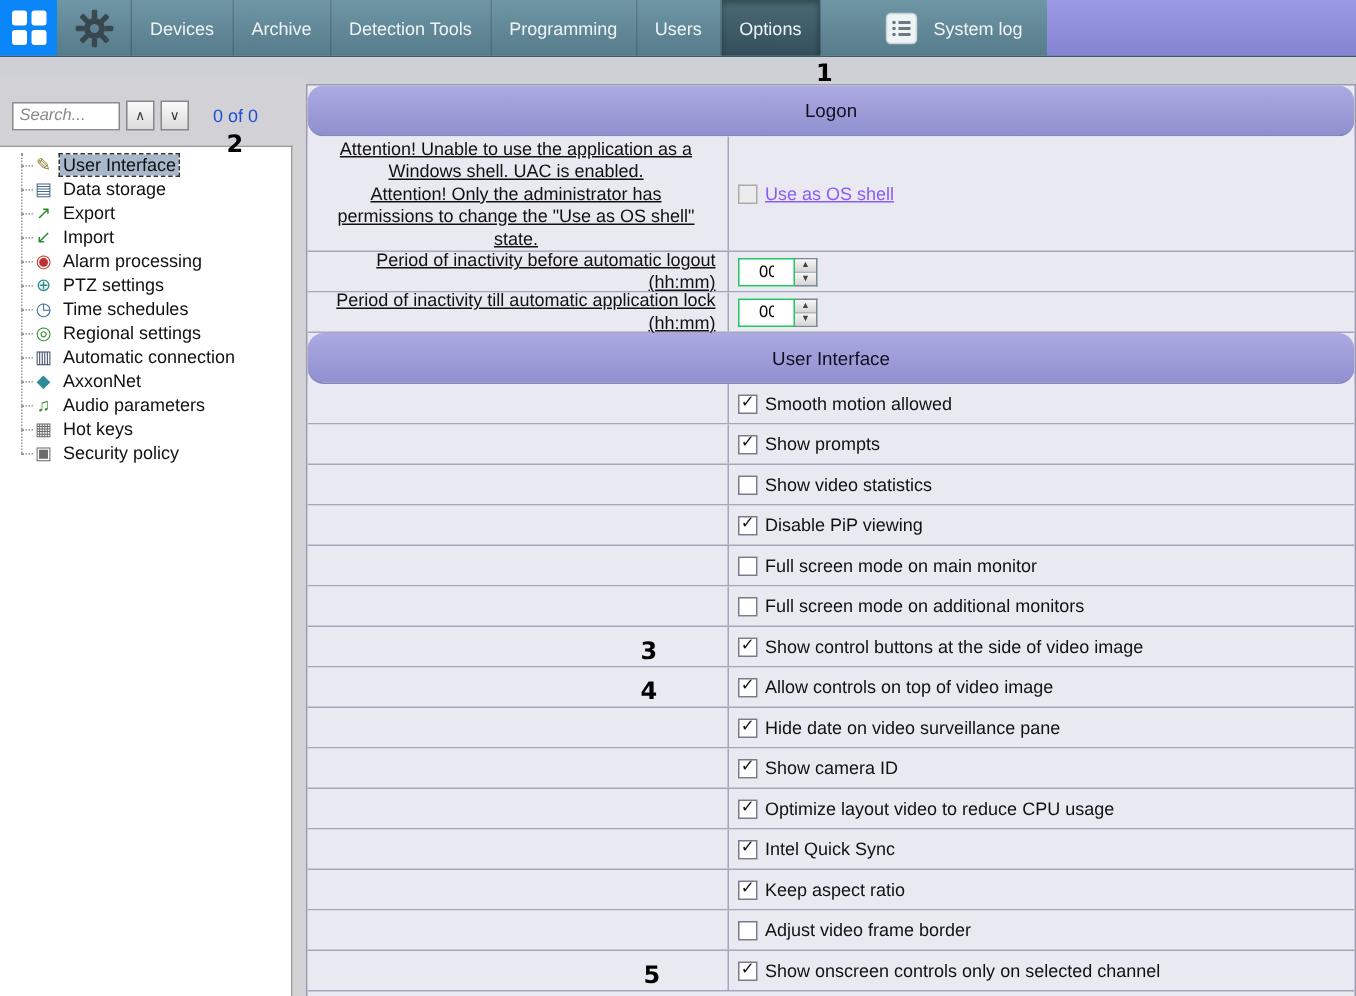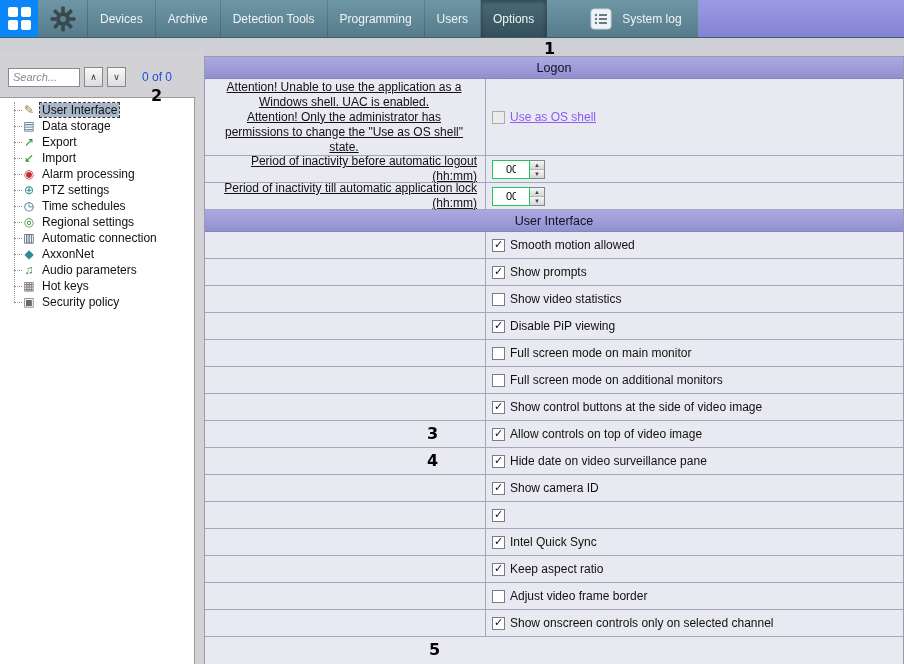--- a/index.html
+++ b/index.html
@@ -90,25 +90,25 @@
   .tree-label { padding:0 2px; }
   .tree-item.selected .tree-label { background:#a8b8ca; outline:1px dashed #333; }
 
   
   .main {
     position:absolute; left:204px; top:18px; right:0; bottom:0;
     border:1px solid #9a9aae; border-bottom:none;
     background:#e9e9f1; overflow:hidden;
   }
   .section-header {
-    height:22px;
+    height:34px;
     background:linear-gradient(180deg,#abaae2,#9190d0);
     border-bottom:1px solid #8585bb;
     display:flex; align-items:center; justify-content:center;
-    font-size:12.5px; color:#101020;
+    font-size:12.5px; color:#101020;border-radius:11px;
   }
   .row { display:flex; border-bottom:1px solid #a6a6ba; background:#e9e9f1; }
   .label-cell {
     width:281px; border-right:1px solid #a6a6ba; flex:0 0 auto;
     display:flex; align-items:center; justify-content:flex-end;
     text-align:right; padding:2px 8px 2px 6px;
     font-size:12px; color:#111; white-space:pre-line; line-height:1.25;text-decoration:underline;
   }
   .control-cell {
     flex:1; display:flex; align-items:center; padding-left:6px; gap:5px;
@@ -398,20 +398,21 @@
     <div class="label-cell"></div>
     <div class="control-cell">
       <span class="checkbox checked"></span>
       <span>Show camera ID</span>
     </div>
   </div>
         <div class="row option-row">
     <div class="label-cell"></div>
     <div class="control-cell">
       <span class="checkbox checked"></span>
+      <span>Optimize layout video to reduce CPU usage</span>
     </div>
   </div>
         <div class="row option-row">
     <div class="label-cell"></div>
     <div class="control-cell">
       <span class="checkbox checked"></span>
       <span>Intel Quick Sync</span>
     </div>
   </div>
         <div class="row option-row">

